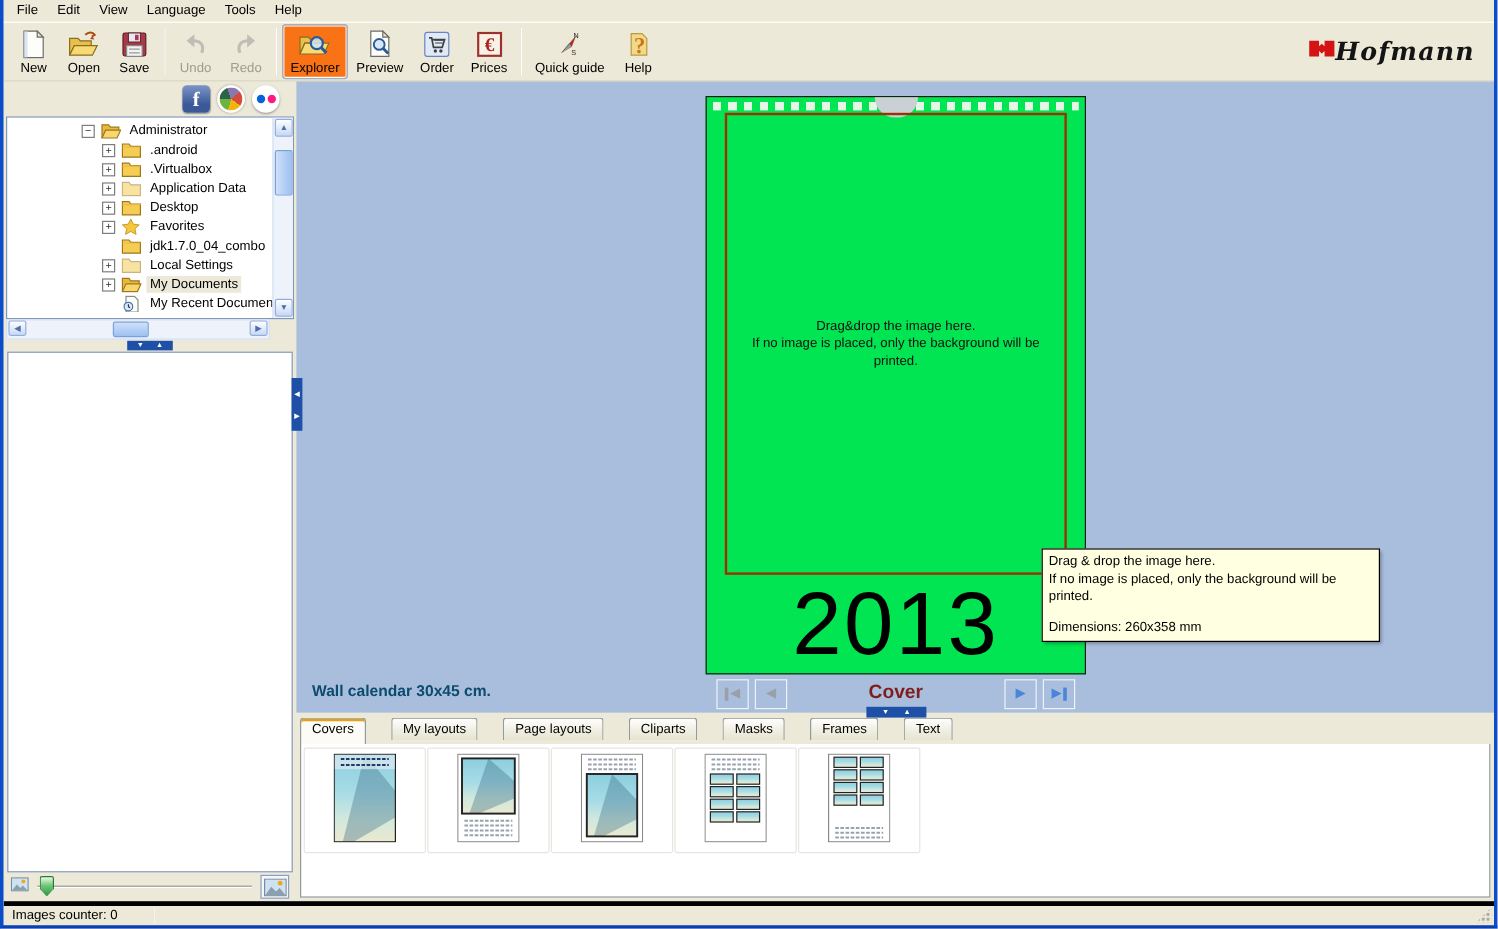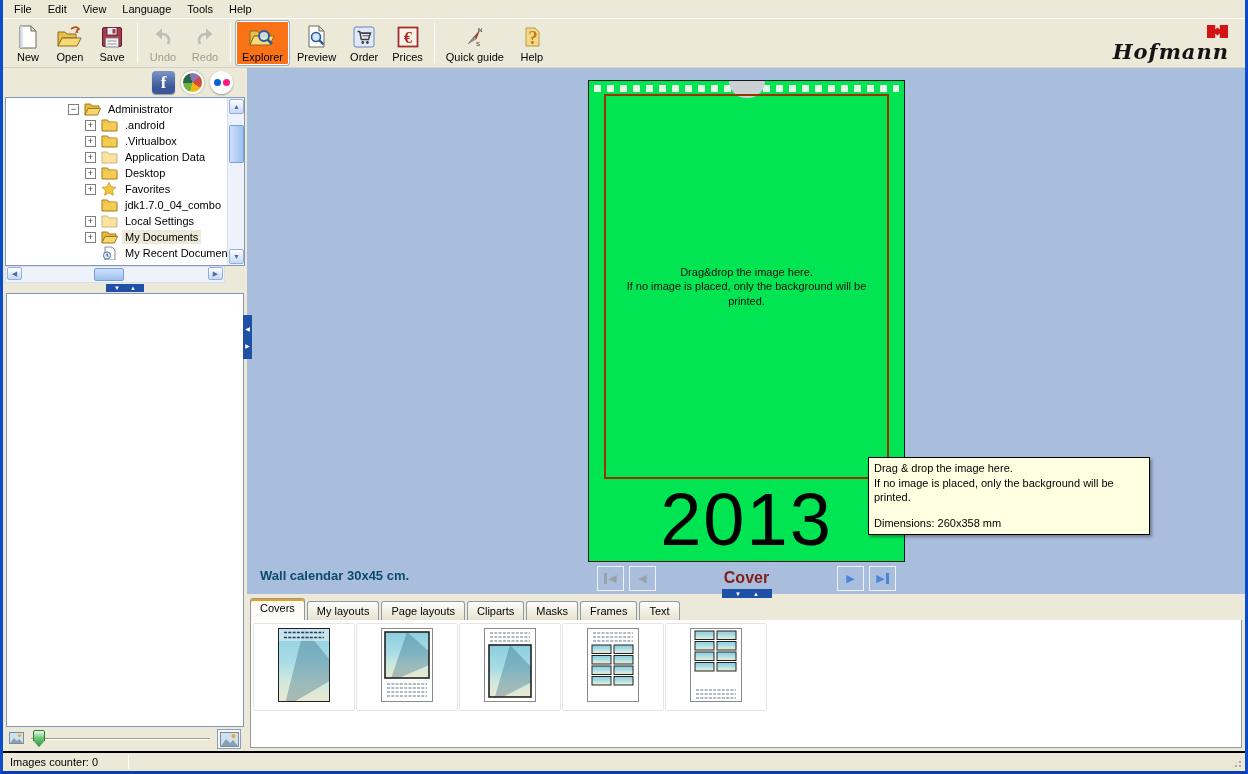--- a/index.html
+++ b/index.html
@@ -24,21 +24,21 @@
   
   .toolbar{ height:50px; flex:none; display:flex; align-items:center; padding-left:4px;
     border-top:1px solid #fff; border-bottom:1px solid #d6d2bf; background:#ece9d8; }
   .tbtn{ display:flex; flex-direction:column; align-items:center; justify-content:center; gap:1px;
     min-width:42px; height:46px; padding:2px 6px 1px; font-size:11px; color:#000;
     border:1px solid transparent; border-radius:3px; }
   .tbtn .ticon{ width:26px; height:25px; display:grid; place-items:center; }
   .tbtn.disabled{ color:#a09c90; }
   .tbtn.active{ border-color:#9db0cc; background:#f97316; box-shadow:inset 0 0 0 1px #fff; }
   .tsep{ width:1px; height:40px; background:#cac6b3; border-right:1px solid #fff; margin:0 4px; flex:none; }
-  .brand{ margin-left:auto; padding-right:16px; display:flex; flex-direction:column; align-items:flex-end; }
+  .brand{ margin-left:auto; padding-right:16px; display:flex; flex-direction:row; align-items:flex-end; }
   .brand-text{ font-family:"DejaVu Serif", serif; font-style:italic; font-weight:bold; font-size:21px; color:#141414; line-height:1; margin-top:-2px; letter-spacing:1px;}
   
   .main{ flex:1; display:flex; position:relative; min-height:0; }
   .left-panel{ width:244px; flex:none; display:flex; flex-direction:column; background:#ece9d8; }
   
   .social-row{ height:29px; flex:none; display:flex; justify-content:flex-end; align-items:center; gap:6px; padding-right:14px; }
   .soc{ width:23px; height:23px; flex:none; }
   .soc.facebook{ border-radius:4px; background:linear-gradient(180deg,#7d94c6,#3b5998 70%); color:#fff; font-family:"Liberation Serif",serif; font-weight:bold; font-size:17px; display:grid; place-items:center; box-shadow:0 1px 1px #999;}
   .soc.picasa{ border-radius:50%; border:2px solid #fff; box-shadow:0 0 2px #888;
     background:conic-gradient(from -20deg,#8a77b0 0 70deg,#d64b3c 70deg 145deg,#f2b50f 145deg 215deg,#6db33f 215deg 290deg,#2b6446 290deg 360deg);}
@@ -89,28 +89,28 @@
   .navbtn .tri{ font-size:11px; line-height:1; }
   .navbtn .bar{ width:3px; height:11px; display:block; }
   .navbtn.gray{ color:#9aa0a8; } .navbtn.gray .bar{ background:#9aa0a8; }
   .navbtn.blue{ color:#4a86d8; } .navbtn.blue .bar{ background:#4a86d8; }
   .nav-label{ flex:1; text-align:center; font-size:16px; font-weight:bold; color:#7f1d1d; }
   .mini-split{ position:absolute; left:475px; top:521px; width:50px; height:9px; background:#1f50a8; color:#fff; display:flex; align-items:center; justify-content:center; gap:12px; font-size:6px; z-index:6;}
   
   .tooltip{ position:absolute; left:621px; top:389px; width:282px; background:#ffffe1; border:1px solid #000; padding:3px 5px 4px; font-size:11px; line-height:1.32; color:#000; box-shadow:2px 2px 3px rgba(0,0,0,.35); z-index:10;}
   .tooltip .gap{ height:11px; }
   
-  .tabbar{ height:26px; flex:none; background:#ece9d8; display:flex; align-items:flex-end; padding:4px 0 0 3px; position:relative; z-index:2;}
+  .tabbar{ height:26px; flex:none; background:#ece9d8; display:flex; padding:4px 0 0 3px; position:relative; z-index:2;gap:19px;}
   .tab{ height:19px; padding:3px 9px 0; margin-right:2px; font-size:11px; border:1px solid #919b9c; border-bottom:none; border-radius:3px 3px 0 0; background:linear-gradient(#fefefe,#f0eee1 55%,#e6e3d1); }
   .tab.active{ height:22px; background:#fcfbf6; box-shadow:inset 0 2px 0 #e8a018; position:relative; z-index:3; }
   
   .thumbs-panel{ flex:1; margin:0 3px 3px; background:#fff; border:1px solid #919b9c; padding:3px 2px; display:flex; align-items:flex-start; margin-top:-1px;}
   .thumb-cell{ width:102px; height:88px; border:1px solid #e6e5e0; border-radius:2px; margin-right:1px; display:grid; place-items:center; background:#fff; }
   
-  .statusbar{ height:20px; flex:none; background:#ece9d8; border-top:2px solid #000000; display:flex; align-items:center; padding-left:7px; font-size:11px; position:relative;}
+  .statusbar{ height:20px; flex:none; background:#ece9d8; border-top:4px solid #000000; display:flex; align-items:center; padding-left:7px; font-size:11px; position:relative;}
   .status-sep{ width:1px; height:14px; background:#c3bfac; border-right:1px solid #fff; margin-left:30px; }
   .grip{ position:absolute; right:2px; bottom:2px; width:13px; height:13px;
     background-image:radial-gradient(circle at 2px 2px,#aaa 1.2px,transparent 1.3px);
     background-size:4px 4px; clip-path:polygon(100% 0,100% 100%,0 100%); }
 </style>
 </head>
 <body>
 
 <div class="window">
 

